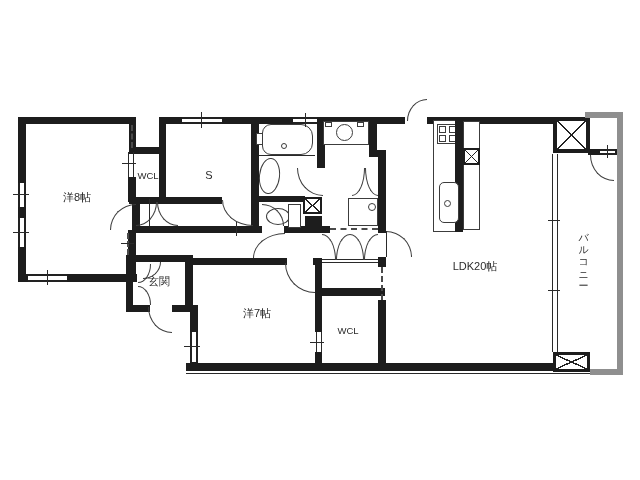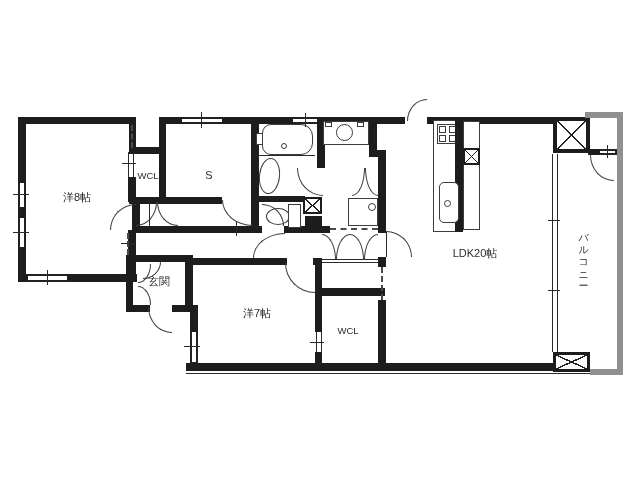--- a/index.html
+++ b/index.html
@@ -189,16 +189,16 @@
   <div class="lh" style="left:310px;top:342px;width:14px"></div>
   <div class="lv" style="left:236px;top:222px;height:14px"></div>
   <div class="dv" style="left:131px;top:125px;height:23px"></div>
 
   <div class="lbl" style="left:49px;top:191px;width:56px">洋8帖</div>
   <div class="lbl sm" style="left:133px;top:169px;width:30px">WCL</div>
   <div class="lbl" style="left:200px;top:169px;width:18px">S</div>
   <div class="lbl" style="left:143px;top:275px;width:32px">玄関</div>
   <div class="lbl" style="left:229px;top:307px;width:56px">洋7帖</div>
   <div class="lbl sm" style="left:333px;top:324px;width:30px">WCL</div>
-  <div class="lbl" style="left:444px;top:247px;width:62px">LDK20帖</div>
+  <div class="lbl" style="left:444px;top:260px;width:62px">LDK20帖</div>
   <div class="lbl vert" style="left:577px;top:216px;height:75px">バルコニー</div>
 
 </div>
 
 </body></html>

